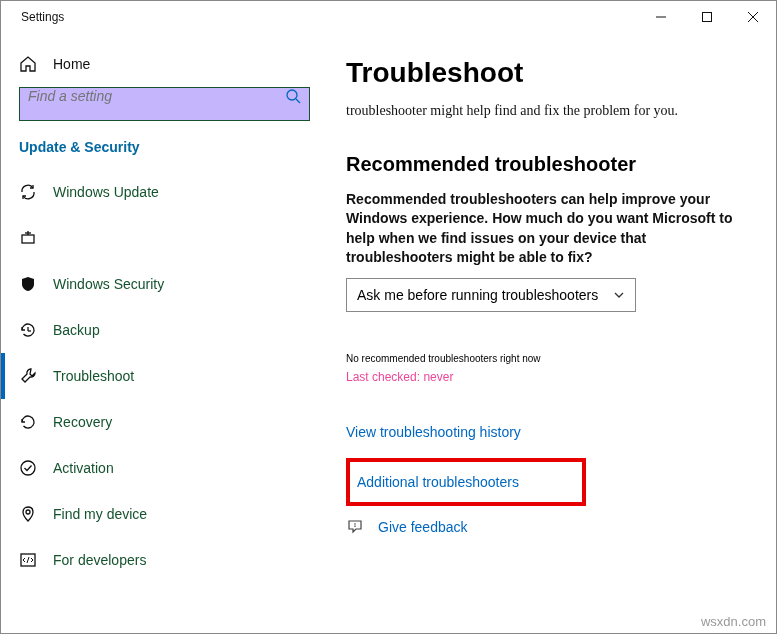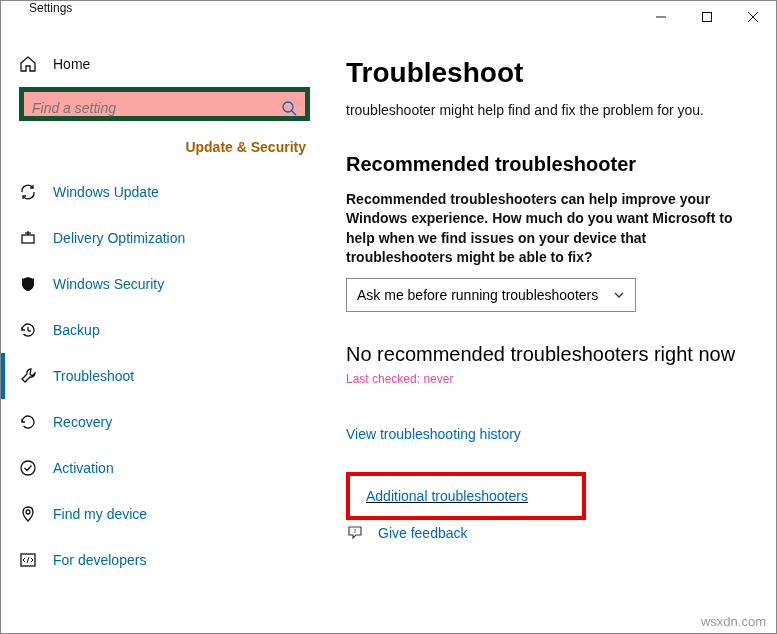--- a/index.html
+++ b/index.html
@@ -1,44 +1,44 @@
 <!DOCTYPE html>
 <html><head>
 <meta charset="utf-8">
 <style>
 * { margin: 0; padding: 0; box-sizing: border-box; font-family: "Segoe UI", Arial, sans-serif; }
 body { width: 777px; height: 634px; background: #fff; overflow: hidden; border: 1px solid #888; position: relative; }
-.titlebar { height: 32px; display: flex; align-items: flex-start; padding-left: 28px; font-size: 12px; color: #111; }
+.titlebar { height: 32px; display: flex; align-items: center; padding-left: 20px; font-size: 12px; color: #111; }
 .titlebar .spacer { flex: 1; }
 .winbtn { width: 46px; height: 32px; display: flex; align-items: center; justify-content: center; font-size: 12px; }
 .winbtn svg { display: block; }
 .content { display: flex; height: calc(100% - 32px); }
 .sidebar { width: 323px; padding: 12px 0 8px 0; overflow: hidden; }
 .home { display: flex; align-items: center; padding: 10px 18px; font-size: 14px; color: #111; }
 .home svg { margin-right: 16px; }
 .searchwrap { margin: 4px 14px 18px 18px; }
-.search { width: 100%; height: 34px; border: 5px solid #14532d; background: #fca5a5; display: flex; align-items: flex-end; padding: 0 8px; }
+.search { width: 100%; height: 34px; border: 1px solid #14532d; background: #c4b5fd; display: flex; align-items: flex-start; padding: 0 8px; }
 .search input { flex: 1; border: none; outline: none; font-size: 14px; font-style: italic; color: #666; background: transparent; }
 .search svg { }
-.category { padding: 0 18px 14px; font-size: 14px; font-weight: 600; color: #a16207; text-align: right; }
+.category { padding: 0 18px 14px; font-size: 14px; font-weight: 600; color: #0369a1; }
 .nav { }
-.navitem { display: flex; align-items: center; height: 46px; padding: 0 18px; font-size: 14px; color: #0369a1; position: relative; }
+.navitem { display: flex; align-items: center; height: 46px; padding: 0 18px; font-size: 14px; color: #14532d; position: relative; }
 .navitem svg { margin-right: 16px; flex-shrink: 0; }
 .navitem.active::before { content: ""; position: absolute; left: 0; top: 0; width: 4px; height: 100%; background: #0067c0; }
 .main { flex: 1; padding: 24px 20px 0 22px; overflow: hidden; }
 h1 { font-size: 28px; font-weight: 600; margin-bottom: 12px; }
-.desc { font-size: 14px; color: #111; margin-bottom: 32px; line-height: 1.4; }
+.desc { font-size: 14px; color: #111; margin-bottom: 32px; line-height: 1.4; font-family: Liberation Serif, serif; }
 h2 { font-size: 20px; font-weight: 600; margin-bottom: 14px; }
 .desc2 { font-size: 14px; color: #111; margin-bottom: 10px; line-height: 1.4; font-weight: bold; }
-.select { border: 1px solid #888; height: 34px; width: 290px; display: flex; align-items: center; padding: 0 10px; font-size: 14px; margin-bottom: 31px; }
+.select { border: 1px solid #888; height: 34px; width: 290px; display: flex; align-items: center; padding: 0 10px; font-size: 14px; margin-bottom: 41px; }
 .select span:first-child { flex: 1; }
-.status1 { font-size: 20px; margin-bottom: 6px; }
+.status1 { font-size: 10px; margin-bottom: 6px; }
 .status2 { font-size: 12px; color: #ec4899; margin-bottom: 40px; }
-.link { font-size: 14px; color: #0067c0; margin-bottom: 30px; display: block; }
-.highlightbox { border: 4px solid #e60000; padding: 12px 16px; width: 240px; margin-bottom: 4px; text-decoration: underline; }
+.link { font-size: 14px; color: #0067c0; margin-bottom: 18px; display: block; }
+.highlightbox { border: 4px solid #e60000; padding: 12px 7px; width: 240px; margin-bottom: 12px; }
 .highlightbox .link { margin-bottom: 0; }
 .helprow { display: flex; align-items: center; font-size: 14px; color: #0067c0; margin-bottom: 10px; }
 .helprow svg { margin-right: 14px; }
 .watermark { position: absolute; bottom: 4px; right: 10px; font-size: 13px; color: #999; }
 </style>
 </head>
 <body>
 
 <div class="titlebar">
   <span>Settings</span>
@@ -86,21 +86,20 @@
             <path d="M14 2 L14 5 L11 5 M4 16 L4 13 L7 13" fill="none" stroke="#111" stroke-width="1.3"></path>
           </svg>
         <span>Windows Update</span>
       </div>
       <div class="navitem">
         <svg width="18" height="18" viewBox="0 0 18 18">
             <rect x="3" y="6" width="12" height="8" fill="none" stroke="#111" stroke-width="1.3"></rect>
             <line x1="9" y1="2" x2="9" y2="6" stroke="#111" stroke-width="1.3"></line>
             <line x1="6" y1="4" x2="12" y2="4" stroke="#111" stroke-width="1.3"></line>
           </svg>
-        <span>Delivery Optimization</span>
       </div>
       <div class="navitem">
         <svg width="18" height="18" viewBox="0 0 18 18">
             <path d="M9 2 L15 4 L15 9 C15 13 12 15.5 9 16 C6 15.5 3 13 3 9 L3 4 Z" fill="#111"></path>
           </svg>
         <span>Windows Security</span>
       </div>
       <div class="navitem">
         <svg width="18" height="18" viewBox="0 0 18 18">
             <path d="M3 9 A6 6 0 1 1 4.5 13" fill="none" stroke="#111" stroke-width="1.3"></path>

